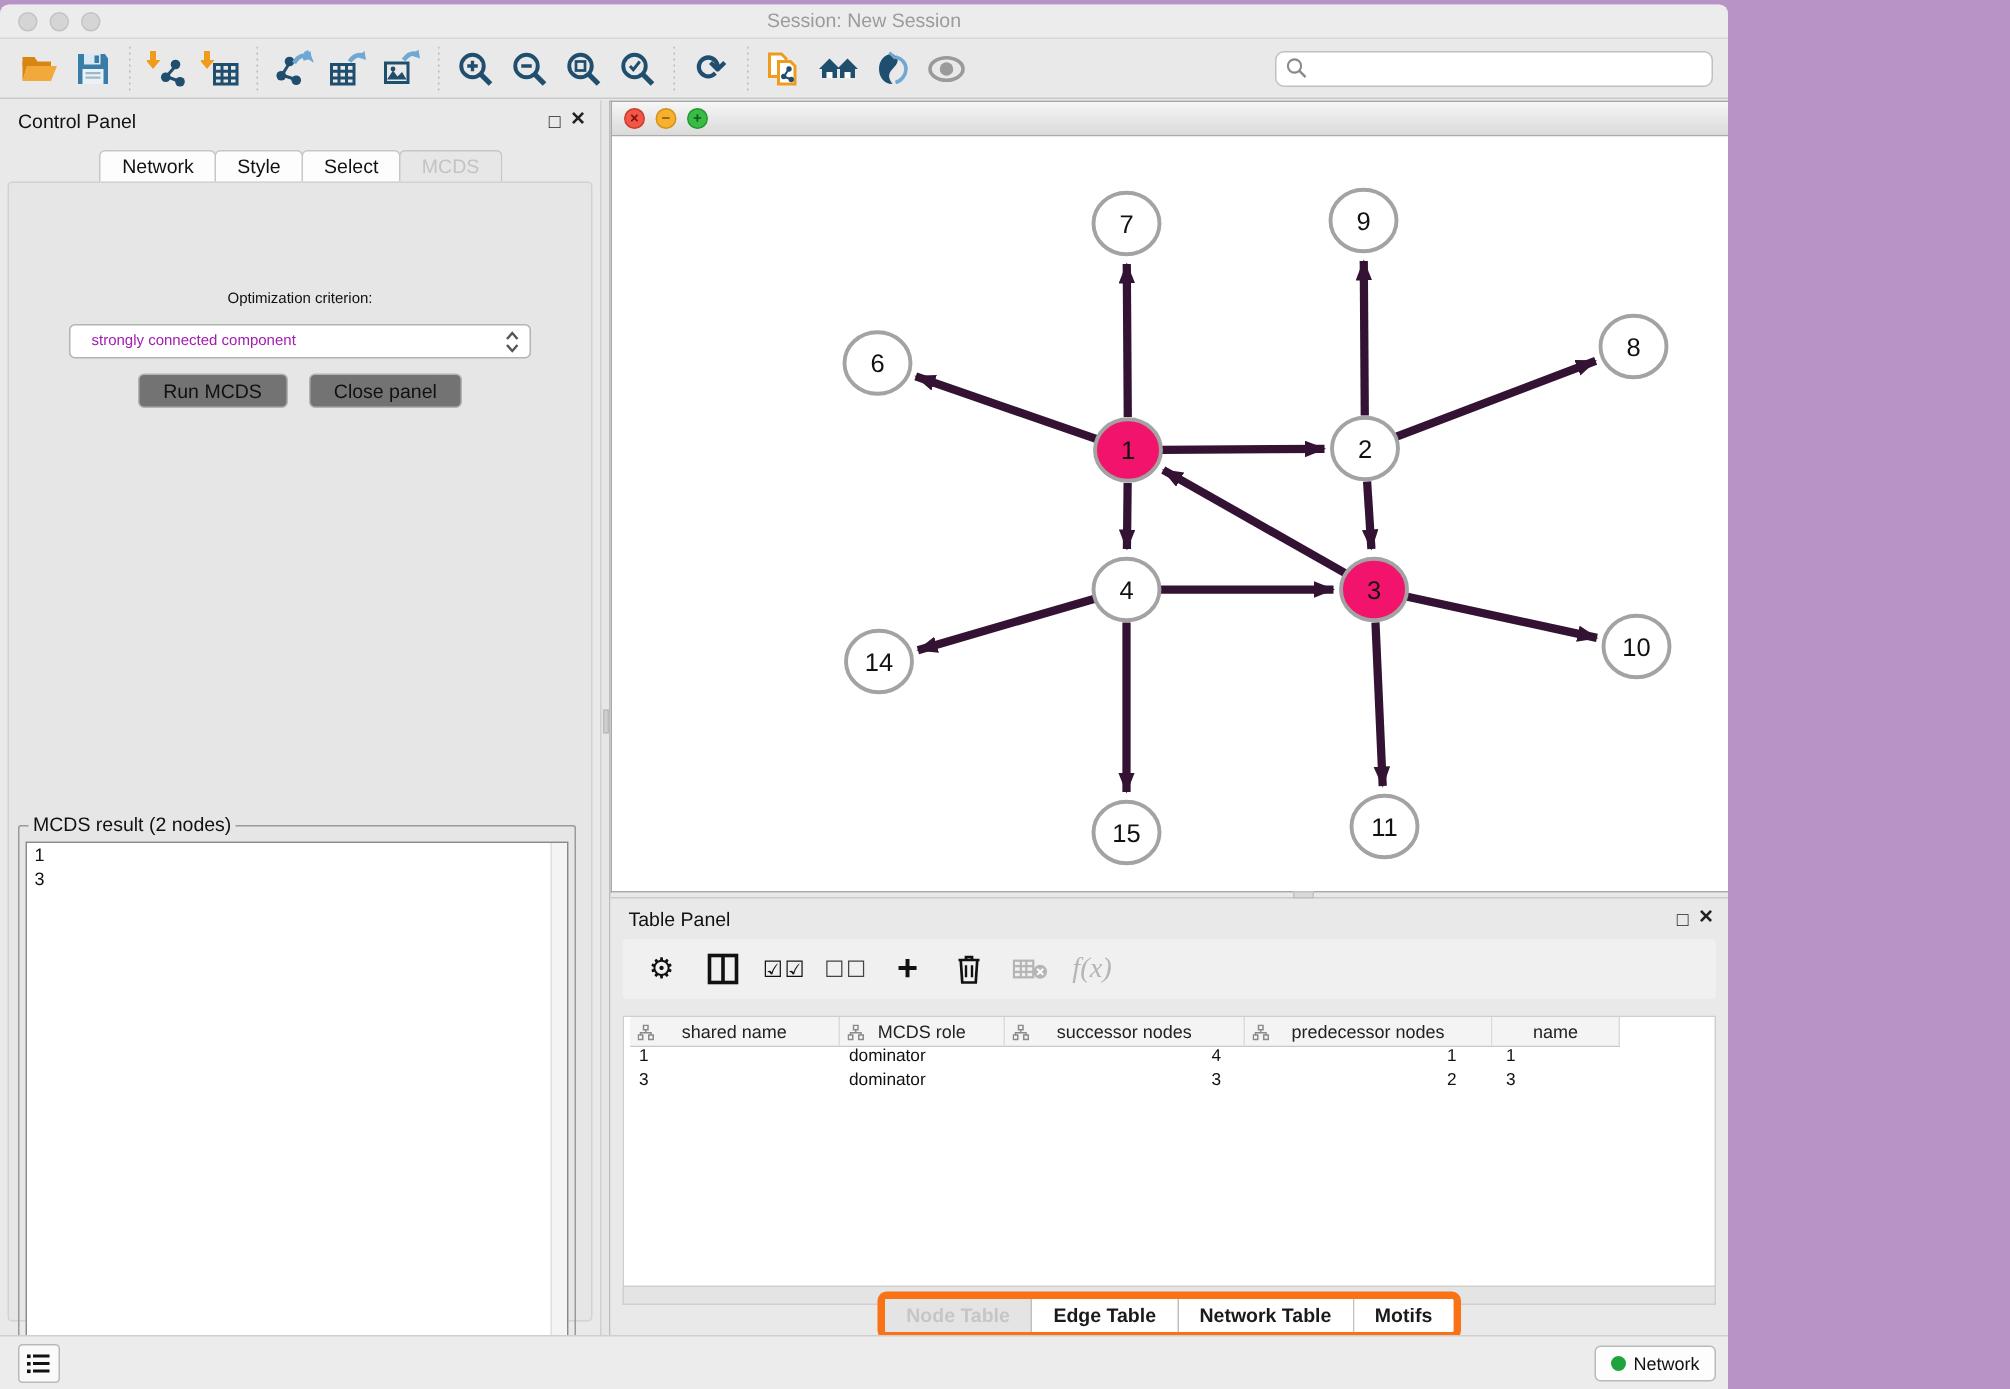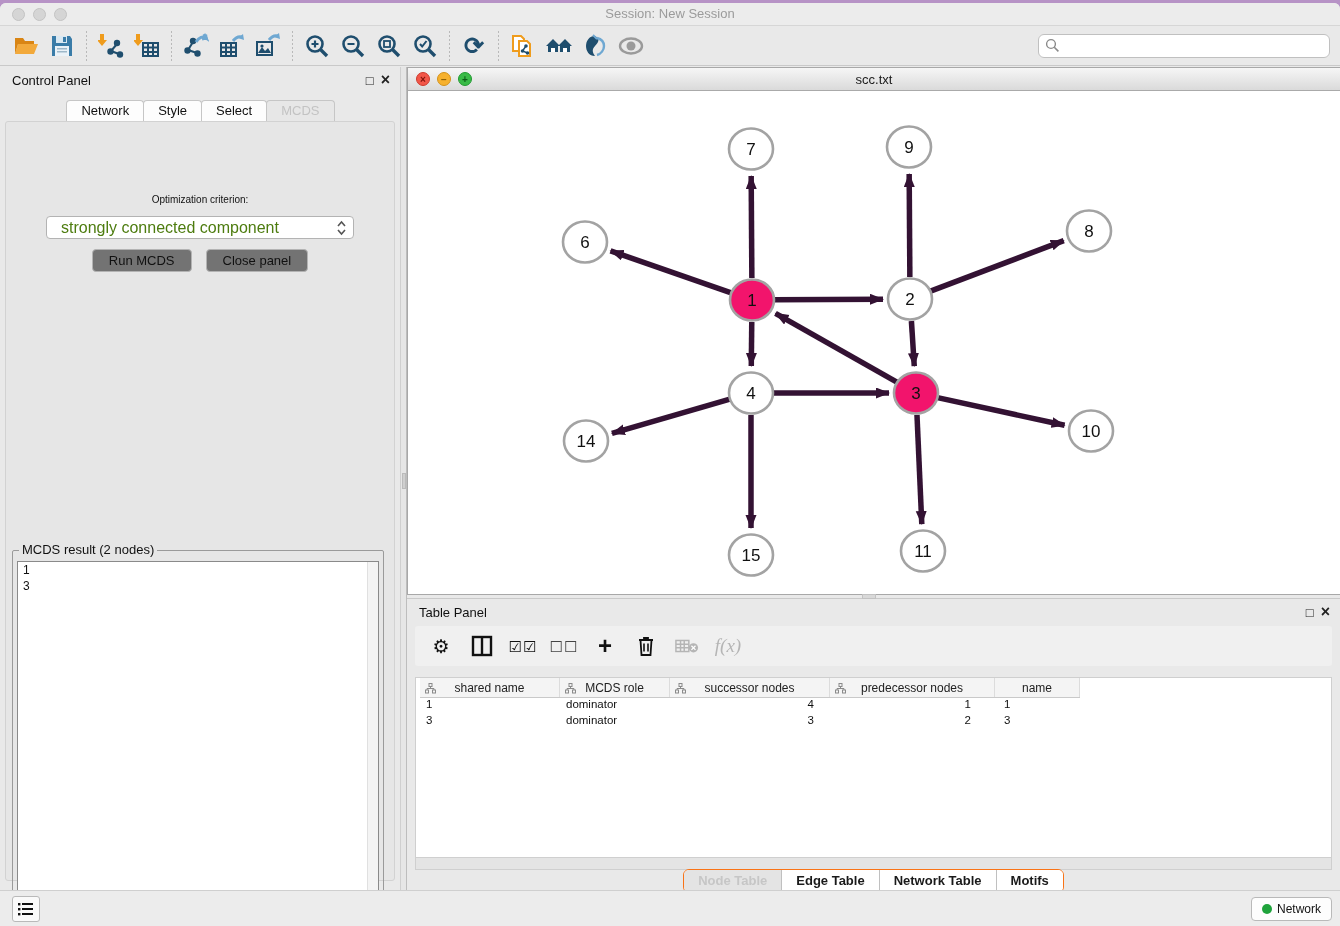--- a/index.html
+++ b/index.html
@@ -1,19 +1,19 @@
 <!DOCTYPE html>
 <html><head>
 <meta charset="utf-8">
 <style>
   * { margin:0; padding:0; box-sizing:border-box; }
   html,body { width:1340px; height:926px; }
   body { font-family:"Liberation Sans",sans-serif; background:#b793c6; overflow:hidden; }
   #app { position:relative; width:1340px; height:926px; }
-  #win { position:absolute; top:3px; left:0; width:1340px; height:923px; background:#e9e9e9; border-radius:6px 6px 0 0; overflow:hidden;text-decoration:underline; }
+  #win { position:absolute; top:3px; left:0; width:1152px; height:923px; background:#e9e9e9; border-radius:6px 6px 0 0; overflow:hidden;text-decoration:underline; }
 
   
   .titlebar { position:absolute; top:0; left:0; right:0; height:23px; background:#ececec; border-bottom:1px solid #d6d6d6; }
   .titlebar .title { position:absolute; left:0; right:0; top:3px; text-align:center; font-size:13px; color:#9b9b9b; }
   .lights-inactive { position:absolute; left:12px; top:5px; display:flex; gap:8px; }
   .lights-inactive i { width:13px; height:13px; border-radius:50%; background:#d5d5d5; border:1px solid #c3c3c3; }
 
   
   .toolbar { position:absolute; top:24px; left:0; right:0; height:39px; background:#e9e9e9; border-bottom:1px solid #c9c9c9; display:flex; align-items:center; padding-left:8px; }
   .tbi { width:32px; height:32px; display:flex; align-items:center; justify-content:center; margin:0 2px; }
@@ -33,21 +33,21 @@
   .control-panel { position:absolute; left:0; top:64px; width:400px; height:816px; background:#e9e9e9; }
   .panel-head { position:absolute; top:0; left:0; right:0; height:26px; }
   .panel-title { position:absolute; left:12px; top:6px; font-size:13px; color:#111; }
   .panel-btns { position:absolute; right:10px; top:5px; display:flex; gap:7px; align-items:center; }
   .panel-btns span { font-size:13px; color:#222; font-weight:bold; line-height:1; cursor:default; }
   .cp-tabs { position:absolute; top:33px; left:0; right:0; display:flex; justify-content:center; }
   .cp-tab { height:21px; padding:0 14px; font-size:13px; line-height:20px; background:#fdfdfd; border:1px solid #c6c6c6; border-bottom:none; color:#111; border-radius:4px 4px 0 0; margin-right:-1px; }
   .cp-tab.sel { background:#e7e7e7; color:#c3c3c3; }
   .cp-body { position:absolute; top:54px; left:5px; right:5px; bottom:2px; background:#e6e6e6; border:1px solid #d2d2d2; border-radius:3px; }
   .opt-label { position:absolute; top:72px; left:0; right:0; text-align:center; font-size:10px; color:#111; }
-  .combo { position:absolute; top:94px; left:40px; right:40px; height:23px; background:#fff; border:1px solid #b3b3b3; border-radius:4px; font-size:16px; line-height:21px; padding-left:14px; color:#4d7c0f; }
+  .combo { position:absolute; top:94px; left:40px; right:40px; height:23px; background:#fff; border:1px solid #b3b3b3; border-radius:4px; font-size:10px; line-height:21px; padding-left:14px; color:#a21caf; }
   .combo-arrows { position:absolute; right:6px; top:3px; }
   .btn-row { position:absolute; top:127px; left:0; right:0; display:flex; justify-content:center; gap:14px; }
   .btn { height:23px; padding:0 16px; background:#737373; border:1px solid #b3b3b3; border-radius:4px; font-size:13px; line-height:21px; color:#111; }
   .groupbox { position:absolute; left:6px; right:10px; top:428px; height:382px; border:1px solid #9a9a9a; border-radius:2px; }
   .legend { position:absolute; top:-9px; left:6px; background:#e6e6e6; padding:0 3px; font-size:13px; color:#111; }
   .result-area { position:absolute; left:4px; right:4px; top:10px; bottom:4px; background:#fff; border:1px solid #8a8a8a; }
   .result-scroll { position:absolute; right:0; top:0; bottom:0; width:11px; background:#f4f4f4; border-left:1px solid #e0e0e0; }
   .result-line { font-size:12px; line-height:16px; padding-left:5px; color:#111; }
 
   
@@ -70,21 +70,21 @@
   .plus-glyph { font-size:24px; font-weight:bold; color:#111; line-height:1; }
   .fx { font-family:"Liberation Serif",serif; font-style:italic; font-size:19px; color:#b5b5b5; }
   .grid { position:absolute; left:8px; right:8px; top:78px; bottom:33px; background:#fff; border:1px solid #cfcfcf; }
   .thead { display:flex; height:20px; background:#f4f4f4; border-bottom:1px solid #c9c9c9; margin-left:4px; width:660px; }
   .th { position:relative; display:flex; align-items:center; justify-content:center; font-size:12px; color:#222; border-right:1px solid #dcdcdc; background:#f4f4f4; }
   .th svg { position:absolute; left:5px; top:5px; }
   .trow { display:flex; height:16px; margin-left:4px; width:660px; font-size:11.5px; color:#111; }
   .td { overflow:hidden; white-space:nowrap; }
   .tp-footer { position:absolute; left:8px; right:8px; bottom:21px; height:12px; background:#e4e4e4; border:1px solid #cfcfcf; border-top:none; }
   .tp-tabs { position:absolute; bottom:-2px; left:0; right:0; display:flex; justify-content:center; }
-  .tp-tabs-group { display:flex; border:1px solid #f97316; border-radius:6px; overflow:hidden; background:#fff; }
+  .tp-tabs-group { display:flex; border:5px solid #f97316; border-radius:6px; overflow:hidden; background:#fff; }
   .tp-tab { height:22px; line-height:21px; padding:0 14px; font-size:13px; font-weight:bold; color:#1a1a1a; background:#fff; border-right:1px solid #c0c0c0; }
   .tp-tab:last-child { border-right:none; }
   .tp-tab.sel { background:#e4e4e4; color:#c6c6c6; }
 
   
   .statusbar { position:absolute; left:0; right:0; bottom:0; height:36px; background:#ececec; border-top:1px solid #cfcfcf; }
   .list-btn { position:absolute; left:12px; top:5px; width:28px; height:26px; background:#fafafa; border:1px solid #b9b9b9; border-radius:3px; display:flex; align-items:center; justify-content:center; }
   .memory-btn { position:absolute; right:8px; top:6px; height:24px; background:#fdfdfd; border:1px solid #b9b9b9; border-radius:4px; display:flex; align-items:center; gap:5px; padding:0 10px; font-size:12px; color:#111; }
   .memdot { width:10px; height:10px; border-radius:50%; background:#1fa33c; }
 </style>
@@ -296,21 +296,20 @@
         <span class="vgrip"></span>
       </div>
 
   <div class="netwin">
     <div class="netwin-titlebar">
       <span class="tl">
         <i class="r">×</i>
         <i class="y">−</i>
         <i class="g">+</i>
       </span>
-      <span class="netwin-title">scc.txt</span>
     </div>
     <div class="canvas">
       <svg id="graph-svg" width="933" height="505" viewBox="0 0 933 505">
             <defs>
               <marker id="arrow" markerUnits="userSpaceOnUse" markerWidth="15" markerHeight="12" refX="13" refY="5.5" orient="auto">
                 <path d="M0,0 L14,5.5 L0,11 Z" fill="#331233"></path>
               </marker>
             </defs>
             <line x1="343.85430783059013" y1="187.00048241911261" x2="343.1788040260939" y2="84.99940794017996" stroke="#331233" stroke-width="5.5" marker-end="url(#arrow)"></line>
             <line x1="323.21771501310434" y1="201.78220042371288" x2="202.5055315748265" y2="159.85820857089783" stroke="#331233" stroke-width="5.5" marker-end="url(#arrow)"></line>

